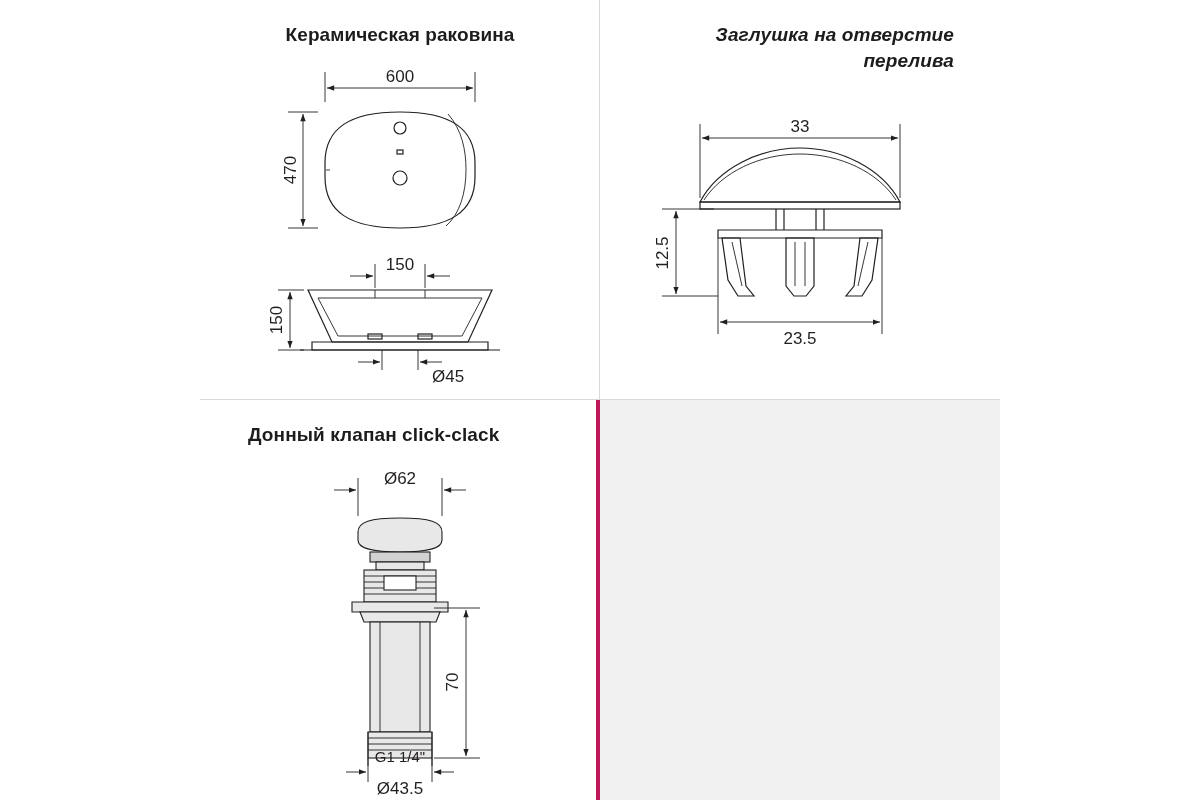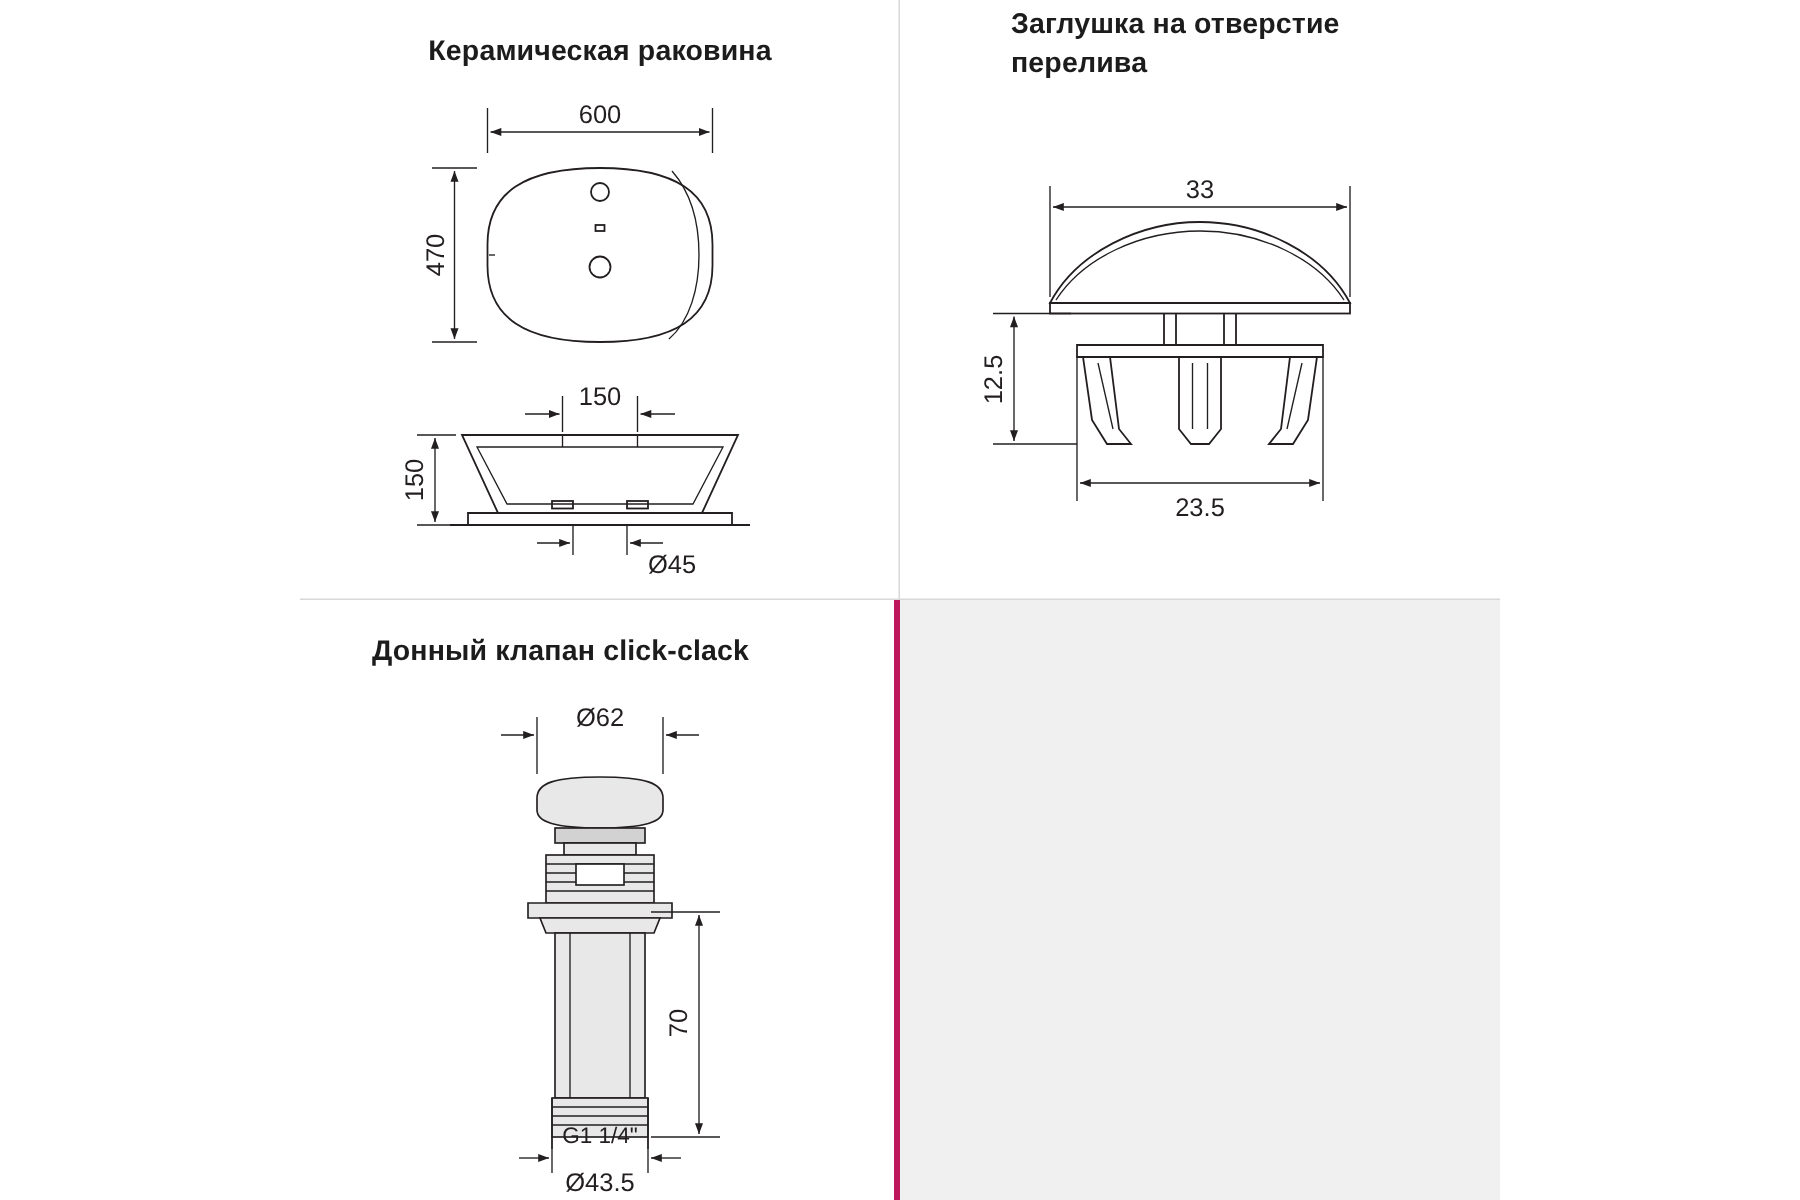--- a/index.html
+++ b/index.html
@@ -31,21 +31,21 @@
 
   .panel-title {
     position: absolute;
     font-weight: bold;
     font-size: 19px;
     color: #1c1c1c;
     line-height: 1.35;
     letter-spacing: .1px;
   }
   #title-sink     { left: 0; top: 22px; width: 400px; text-align: center; }
-  #title-overflow { left: 74px; top: 4px; width: 280px; text-align: left; }
+  #title-overflow { left: 74px; top: 22px; width: 280px; text-align: right; font-style: italic; }
   #title-valve    { left: 48px; top: 22px; width: 340px; text-align: left; }
 
   svg { display: block; }
   .ln   { stroke: #231f20; fill: none; stroke-width: 1.2; }
   .ln-t { stroke: #231f20; fill: none; stroke-width: 0.9; }
   .dim  { stroke: #231f20; fill: none; stroke-width: 0.9; }
   .fillgray { fill: #e8e8e8; stroke: #231f20; stroke-width: 1.1; }
   .filldark { fill: #d2d2d2; stroke: #231f20; stroke-width: 1.1; }
   .fillwhite{ fill: #ffffff; stroke: #231f20; stroke-width: 1.1; }
   .dimtext {

